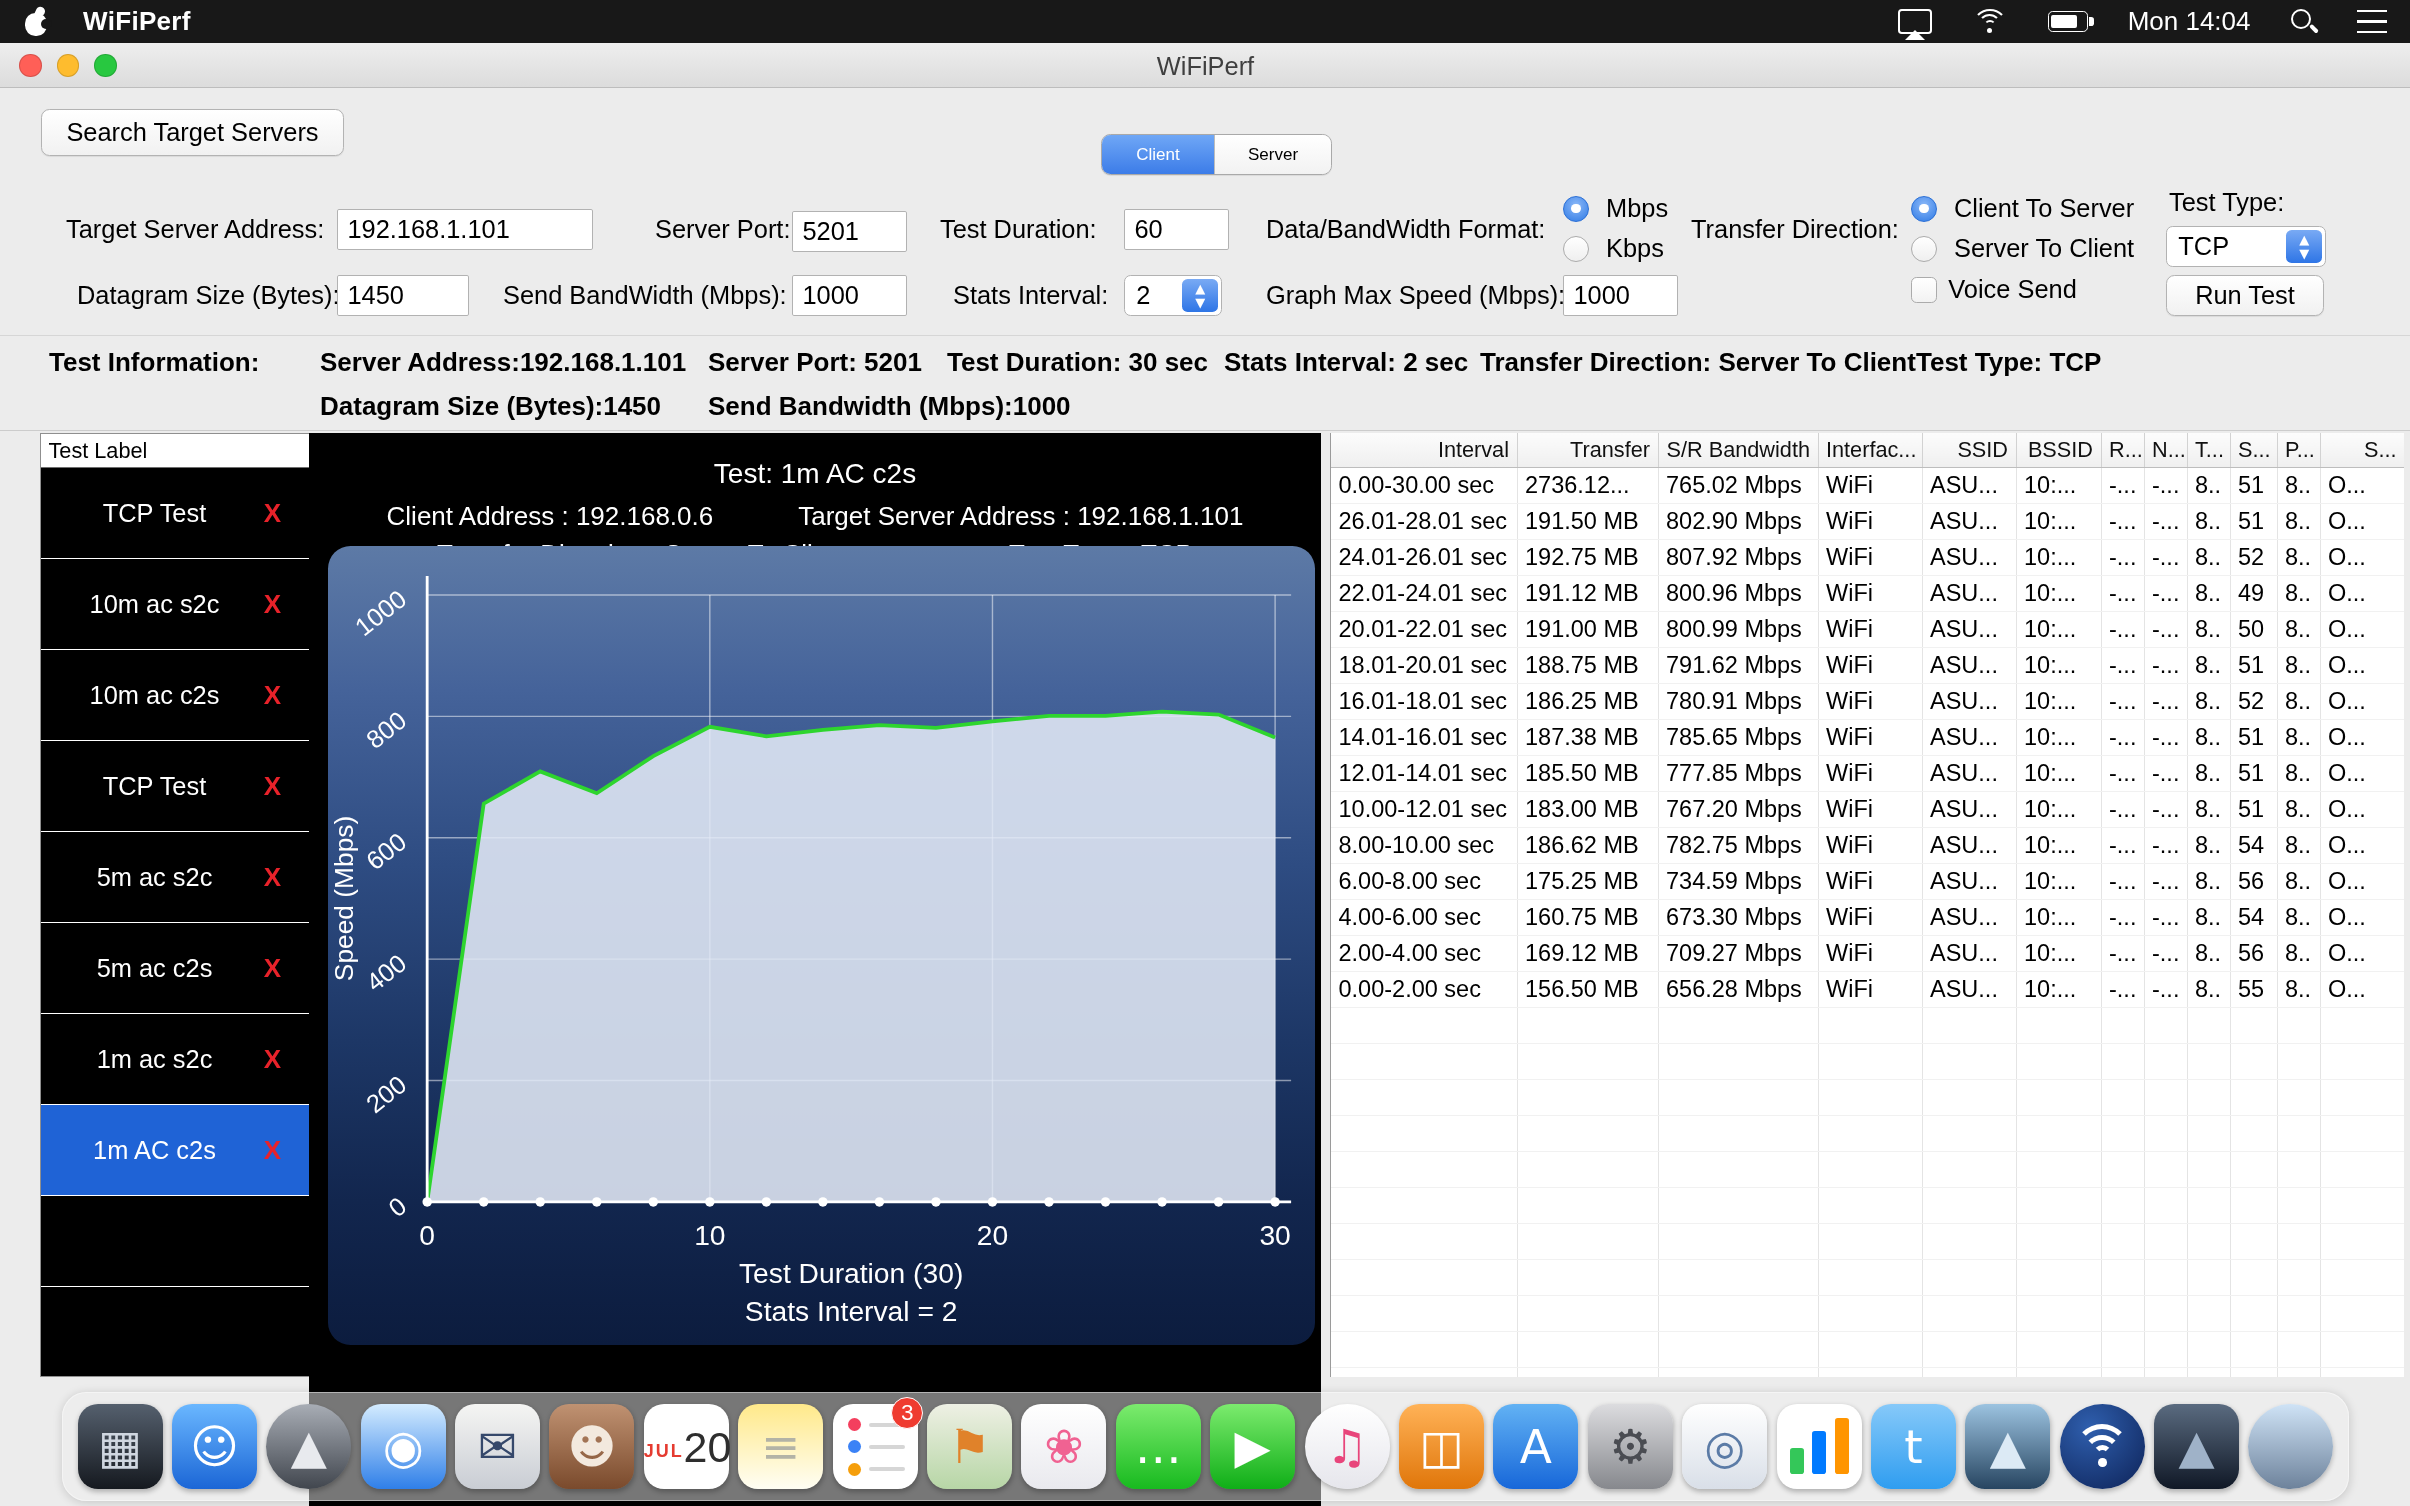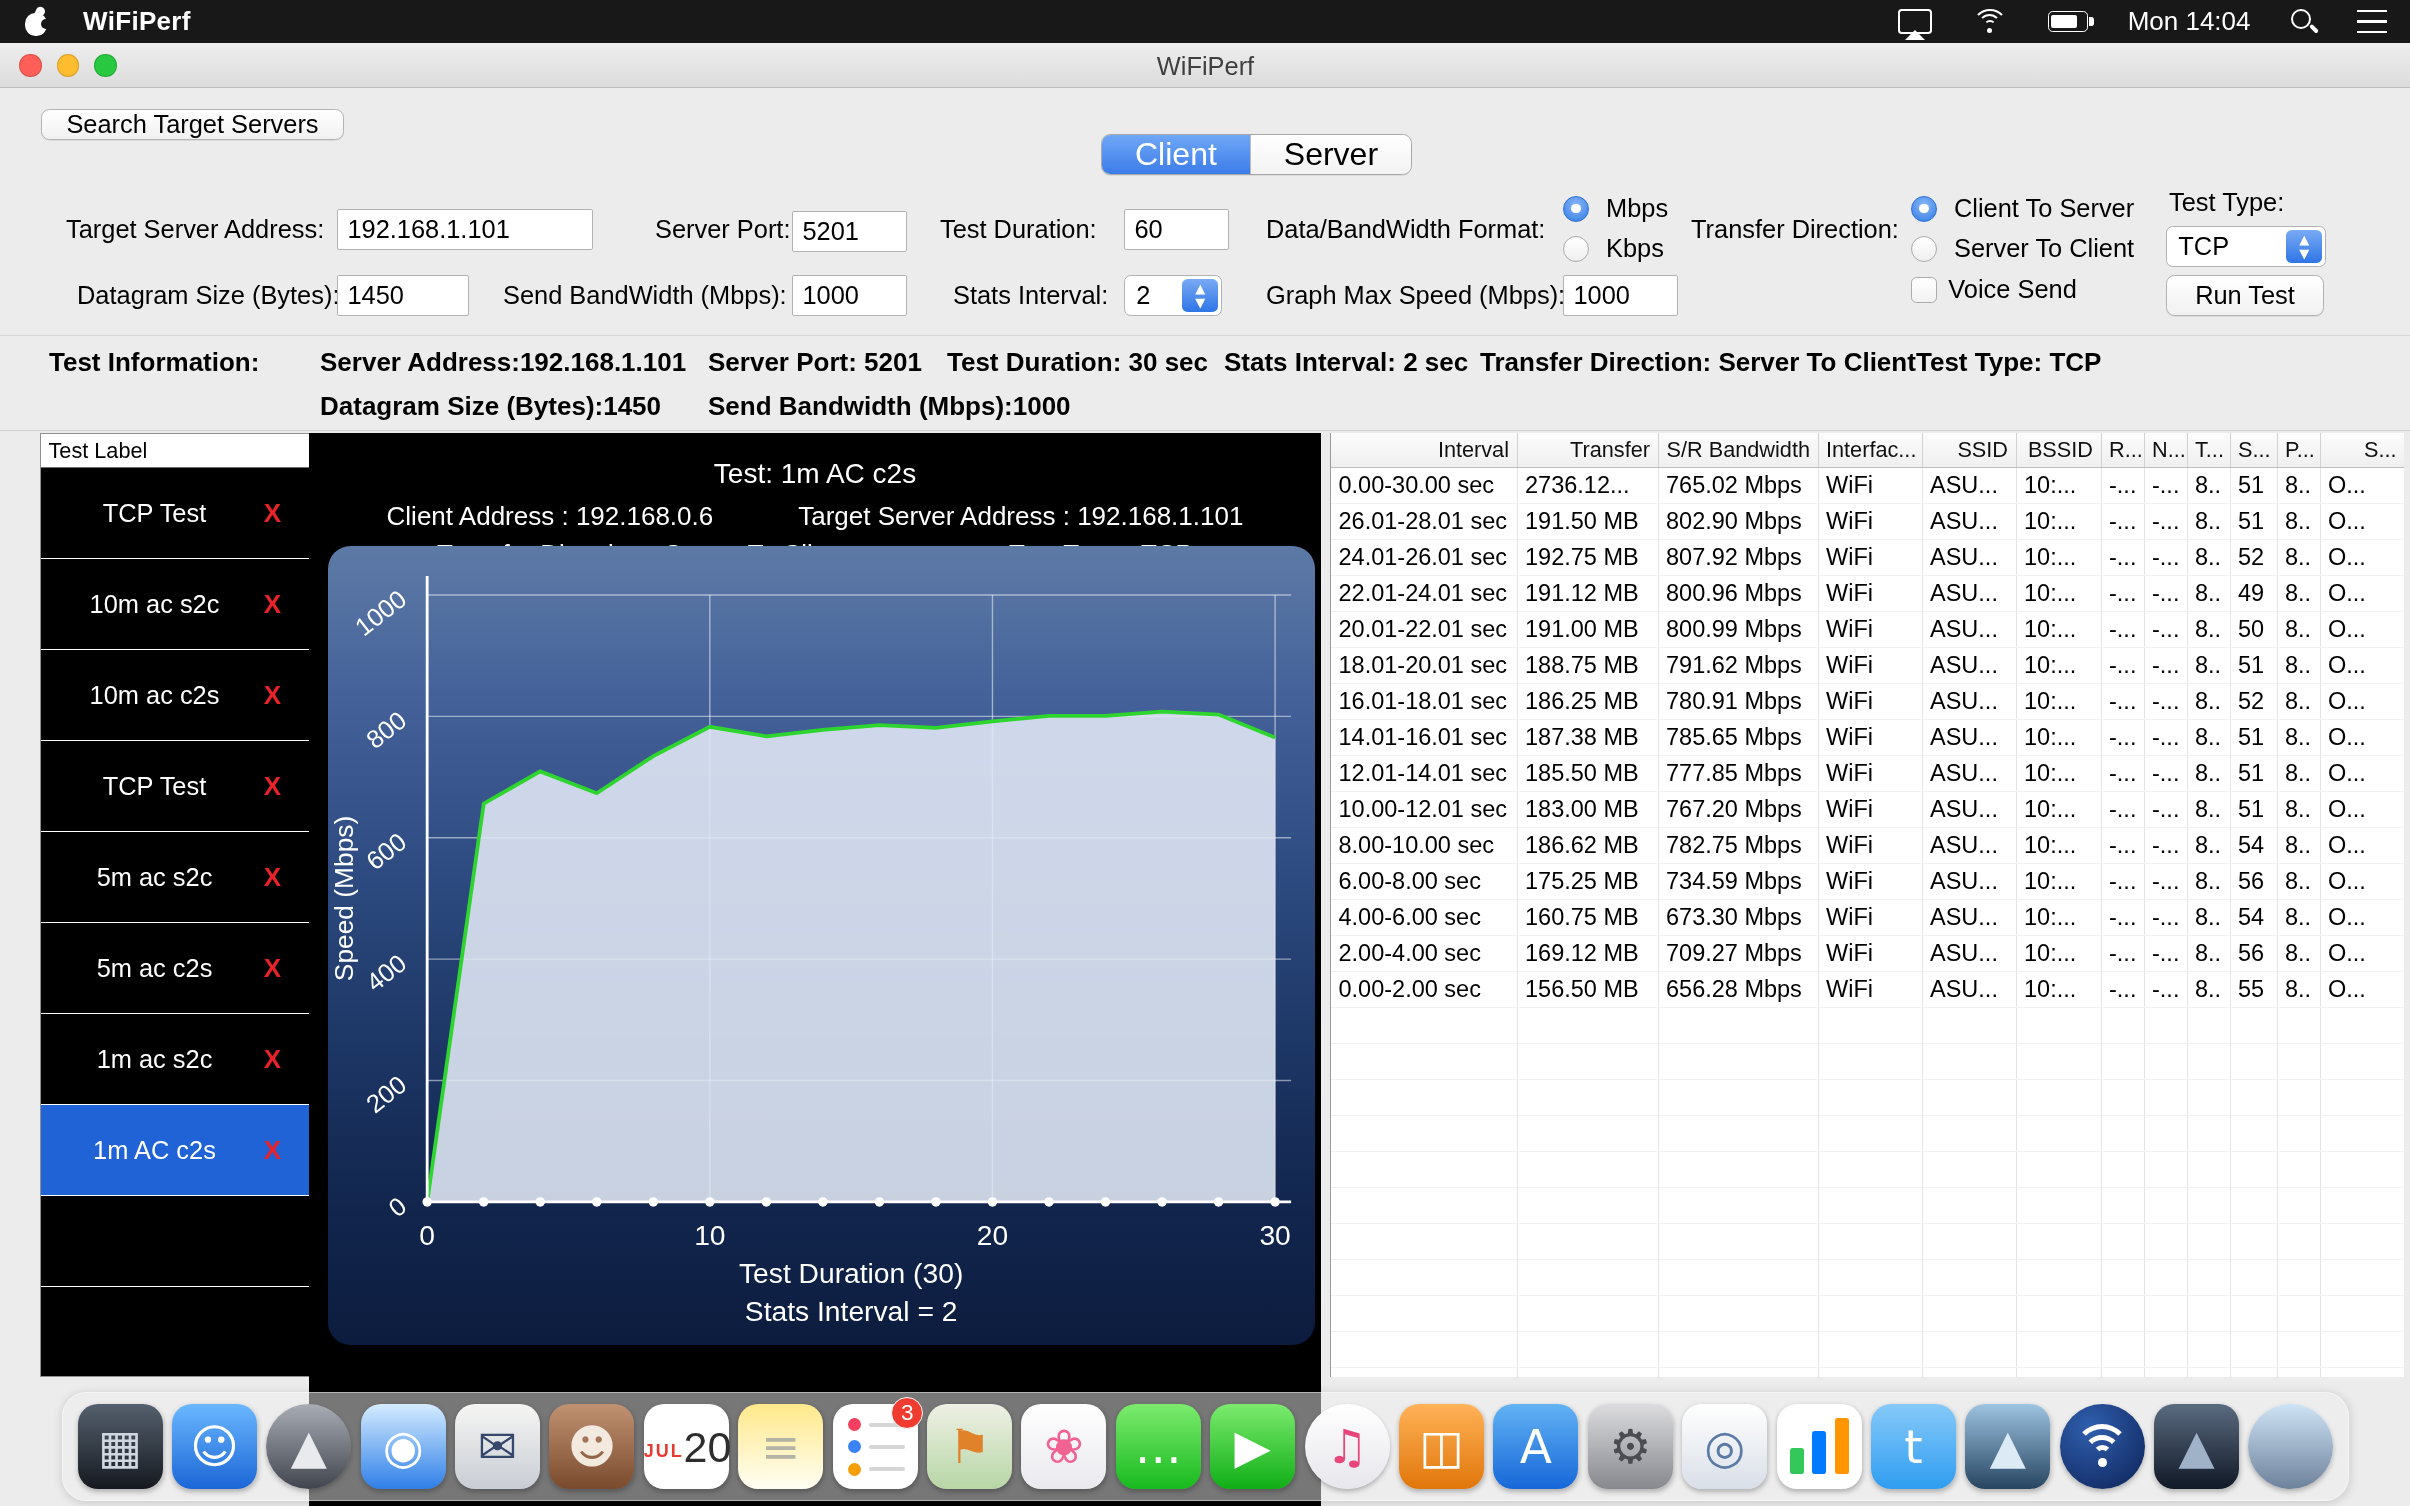--- a/index.html
+++ b/index.html
@@ -36,21 +36,21 @@
   
   .titlebar{position:absolute;top:43px;left:0;width:100%;height:45px;background:linear-gradient(#eeeeee,#dcdcdc);border-bottom:0.9px solid #bdbdbd}
   .traffic{position:absolute;left:19px;top:11.3px;display:flex;gap:15px}
   .light{width:22.6px;height:22.6px;border-radius:50%;border:0.9px solid rgba(0,0,0,.15)}
   .light.red{background:#ff5f57}.light.yellow{background:#febc2e}.light.green{background:#28c840}
   .window-title{position:absolute;left:0;right:0;top:9.4px;text-align:center;font-size:25.4px;color:#3f3f3f}
 
   
   .btn{position:absolute;background:linear-gradient(#ffffff,#f1f1f1);border:0.9px solid #b3b3b3;border-radius:8.5px;font-size:25.4px;color:#000;display:flex;align-items:center;justify-content:center;font-family:inherit;box-shadow:0 0.9px 0.9px rgba(0,0,0,.08)}
   .segmented{position:absolute;left:1101px;top:134px;display:flex;border:0.9px solid #a9a9a9;border-radius:9.4px;overflow:hidden;height:41px;box-shadow:0 0.9px 0.9px rgba(0,0,0,.08)}
-  .seg{min-width:113px;padding:0 33px;display:flex;align-items:center;justify-content:center;font-size:32px;background:linear-gradient(#ffffff,#f2f2f2);color:#000;border-right:0.9px solid #bcbcbc}
+  .seg{min-width:113px;padding:0 33px;display:flex;align-items:center;justify-content:center;font-size:17px;background:linear-gradient(#ffffff,#f2f2f2);color:#000;border-right:0.9px solid #bcbcbc}
   .seg:last-child{border-right:none}
   .seg.selected{background:linear-gradient(#6fa7f6,#3c7ce8);color:#fff}
   .field-label{position:absolute;font-size:25.4px;color:#000;white-space:nowrap}
   .tf{position:absolute;height:41px;background:#fff;border:0.9px solid #b2b2b2;border-radius:1.9px;font-size:25.4px;padding:0 9.4px;color:#000;font-family:inherit}
   .radio-row{position:absolute;display:flex;align-items:center;gap:17px;font-size:25.4px;white-space:nowrap}
   .radio{width:26px;height:26px;border-radius:50%;border:0.9px solid #ababab;background:linear-gradient(#ffffff,#efefef);position:relative;flex:0 0 auto}
   .radio.on{background:radial-gradient(circle at 50% 35%,#8cb9f8,#2f7ae5);border-color:#2a6fd6}
   .radio.on:after{content:"";position:absolute;left:50%;top:50%;width:9.4px;height:9.4px;margin:-4.7px 0 0 -4.7px;border-radius:50%;background:#fff}
   .check-row{position:absolute;display:flex;align-items:center;gap:11.3px;font-size:25.4px;white-space:nowrap}
   .checkbox{width:26px;height:26px;border-radius:5.6px;border:0.9px solid #ababab;background:linear-gradient(#ffffff,#f2f2f2)}
@@ -138,21 +138,21 @@
 
   <div class="titlebar">
     <div class="traffic">
       <span class="light red"></span>
       <span class="light yellow"></span>
       <span class="light green"></span>
     </div>
     <div class="window-title">WiFiPerf</div>
   </div>
 
-  <button class="btn" style="left:41px;top:109px;width:303px;height:31px">Search Target Servers</button>
+  <button class="btn" style="left:41px;top:109px;width:303px;height:47px">Search Target Servers</button>
   <div class="segmented">
     <span class="seg selected">Client</span>
     <span class="seg">Server</span>
   </div>
 
   <span class="field-label" style="left:66px;top:215px">Target Server Address:</span>
   <input class="tf" style="left: 337px; top: 209px; width: 256px;" value="192.168.1.101">
   <span class="field-label" style="left:655px;top:215px">Server Port:</span>
   <input class="tf" style="left: 792px; top: 211px; width: 115px;" value="5201">
   <span class="field-label" style="left:940px;top:215px">Test Duration:</span>

